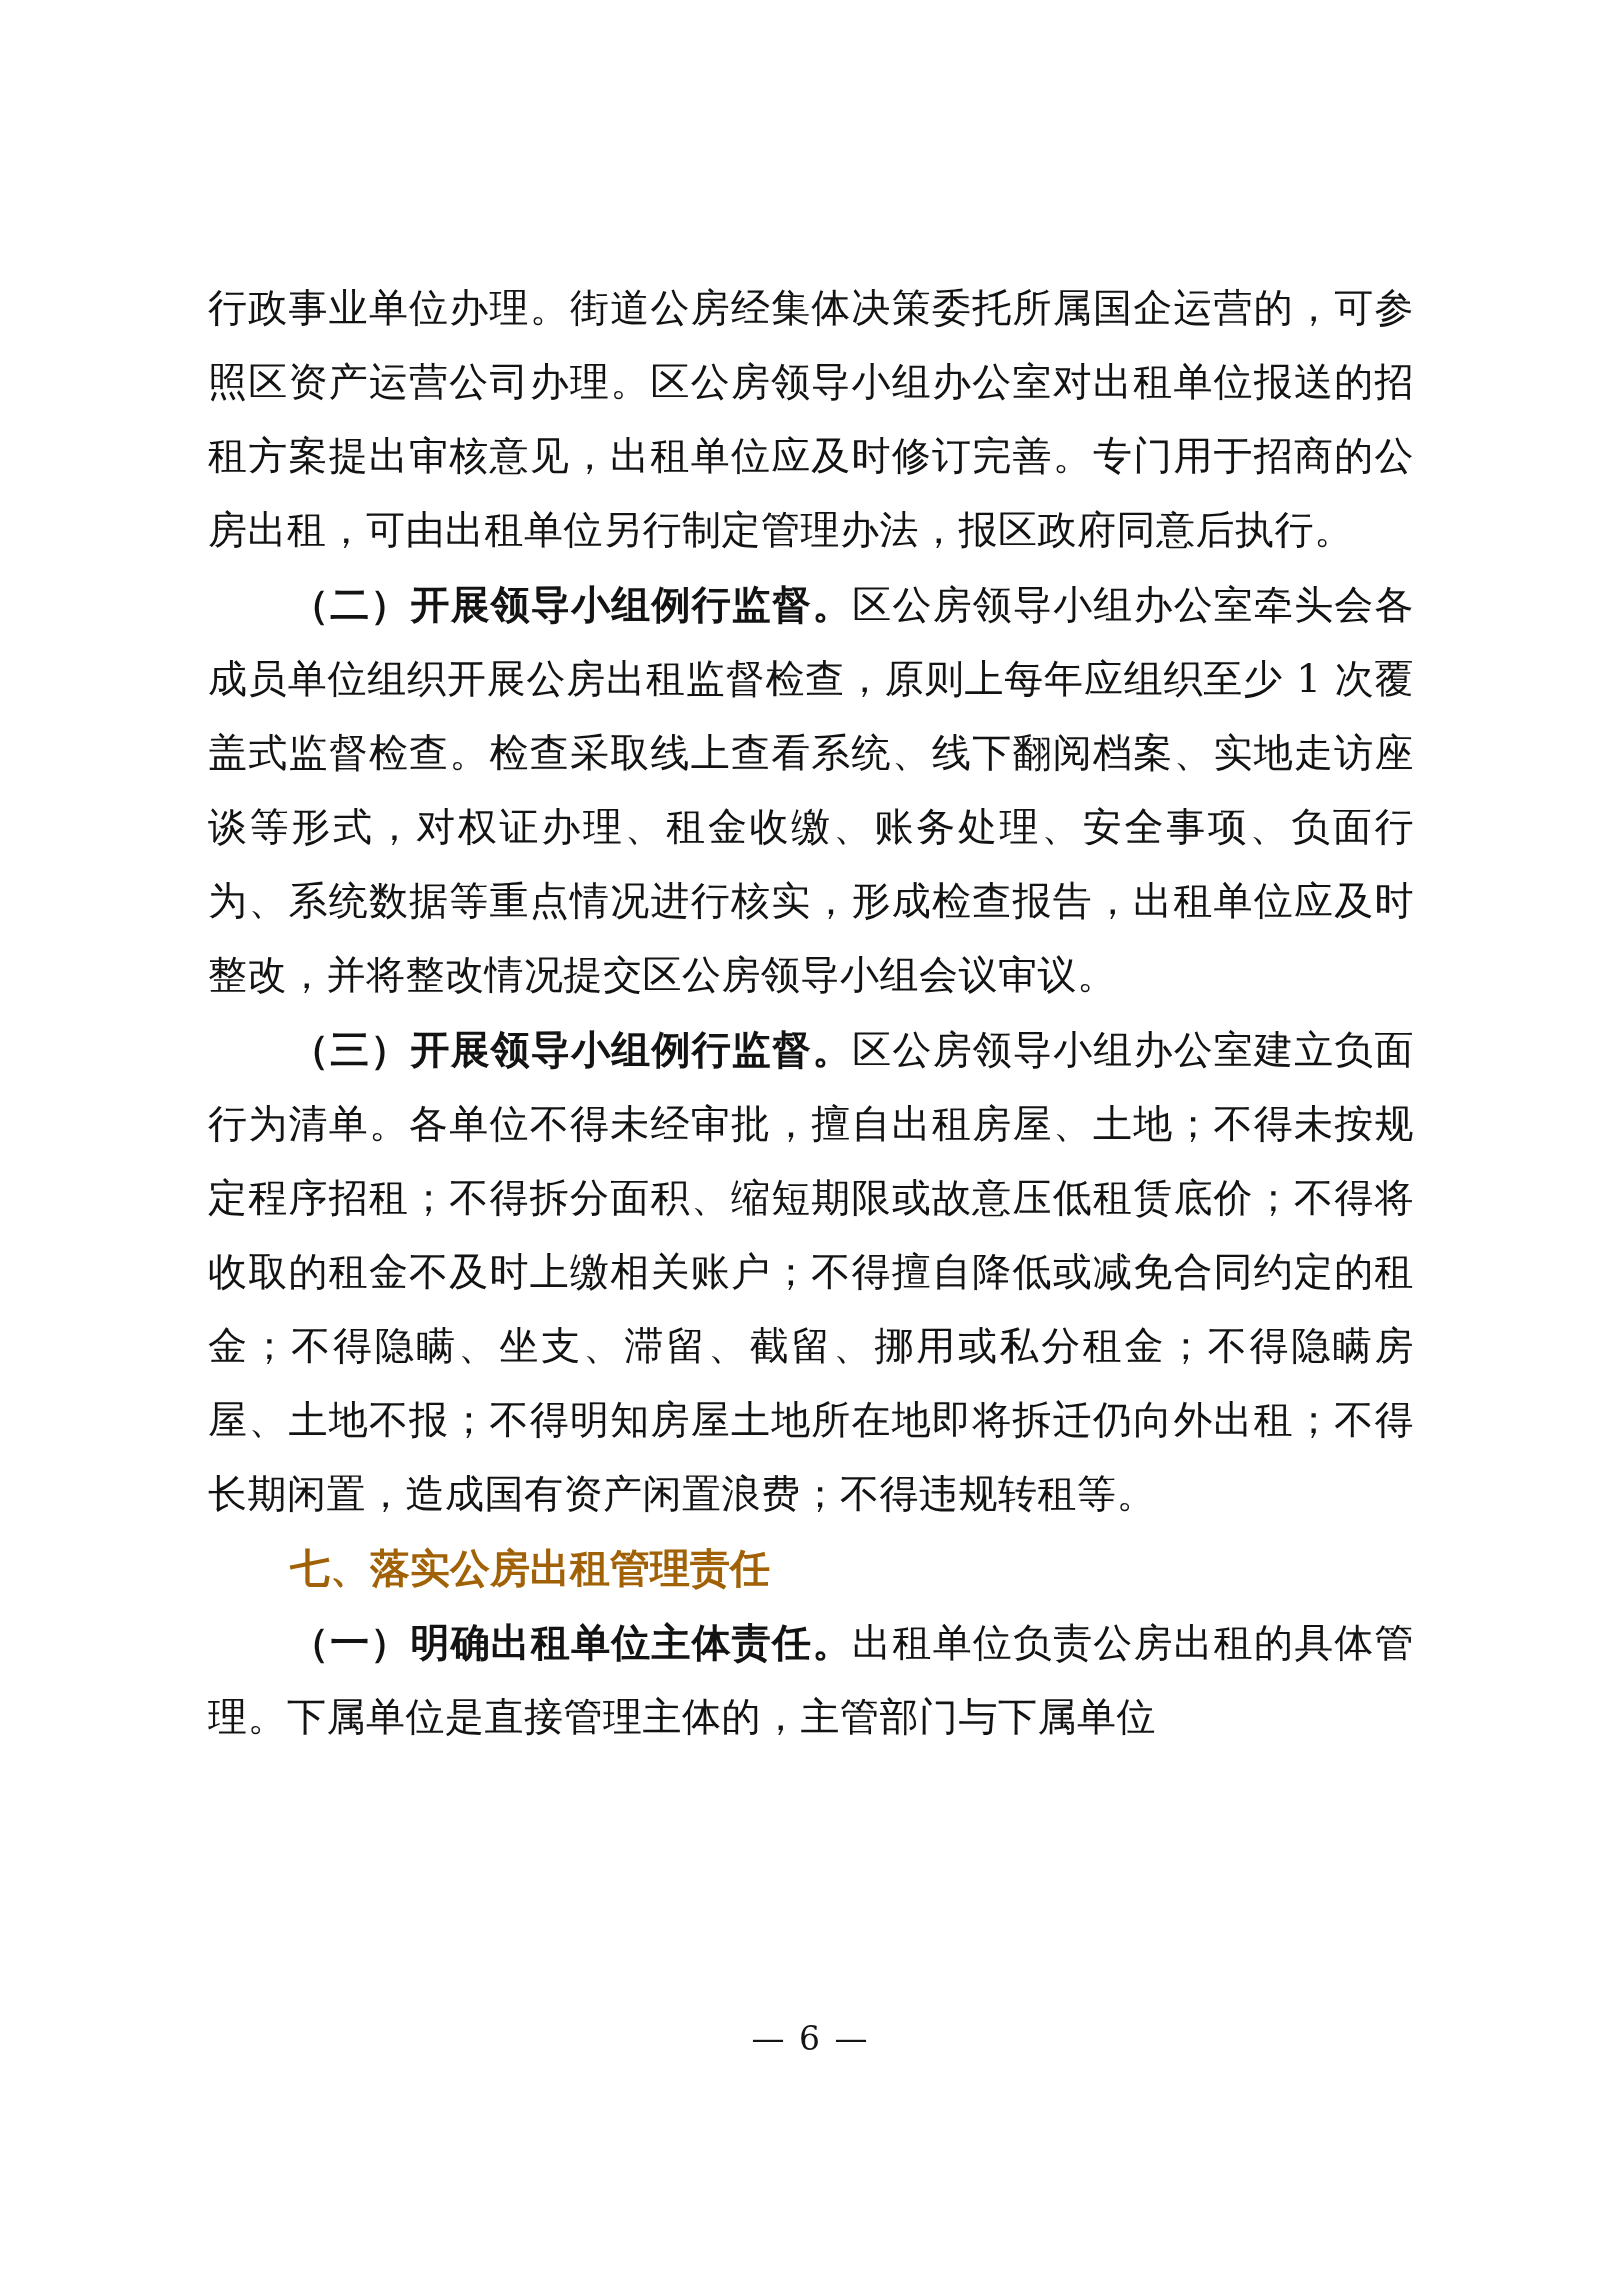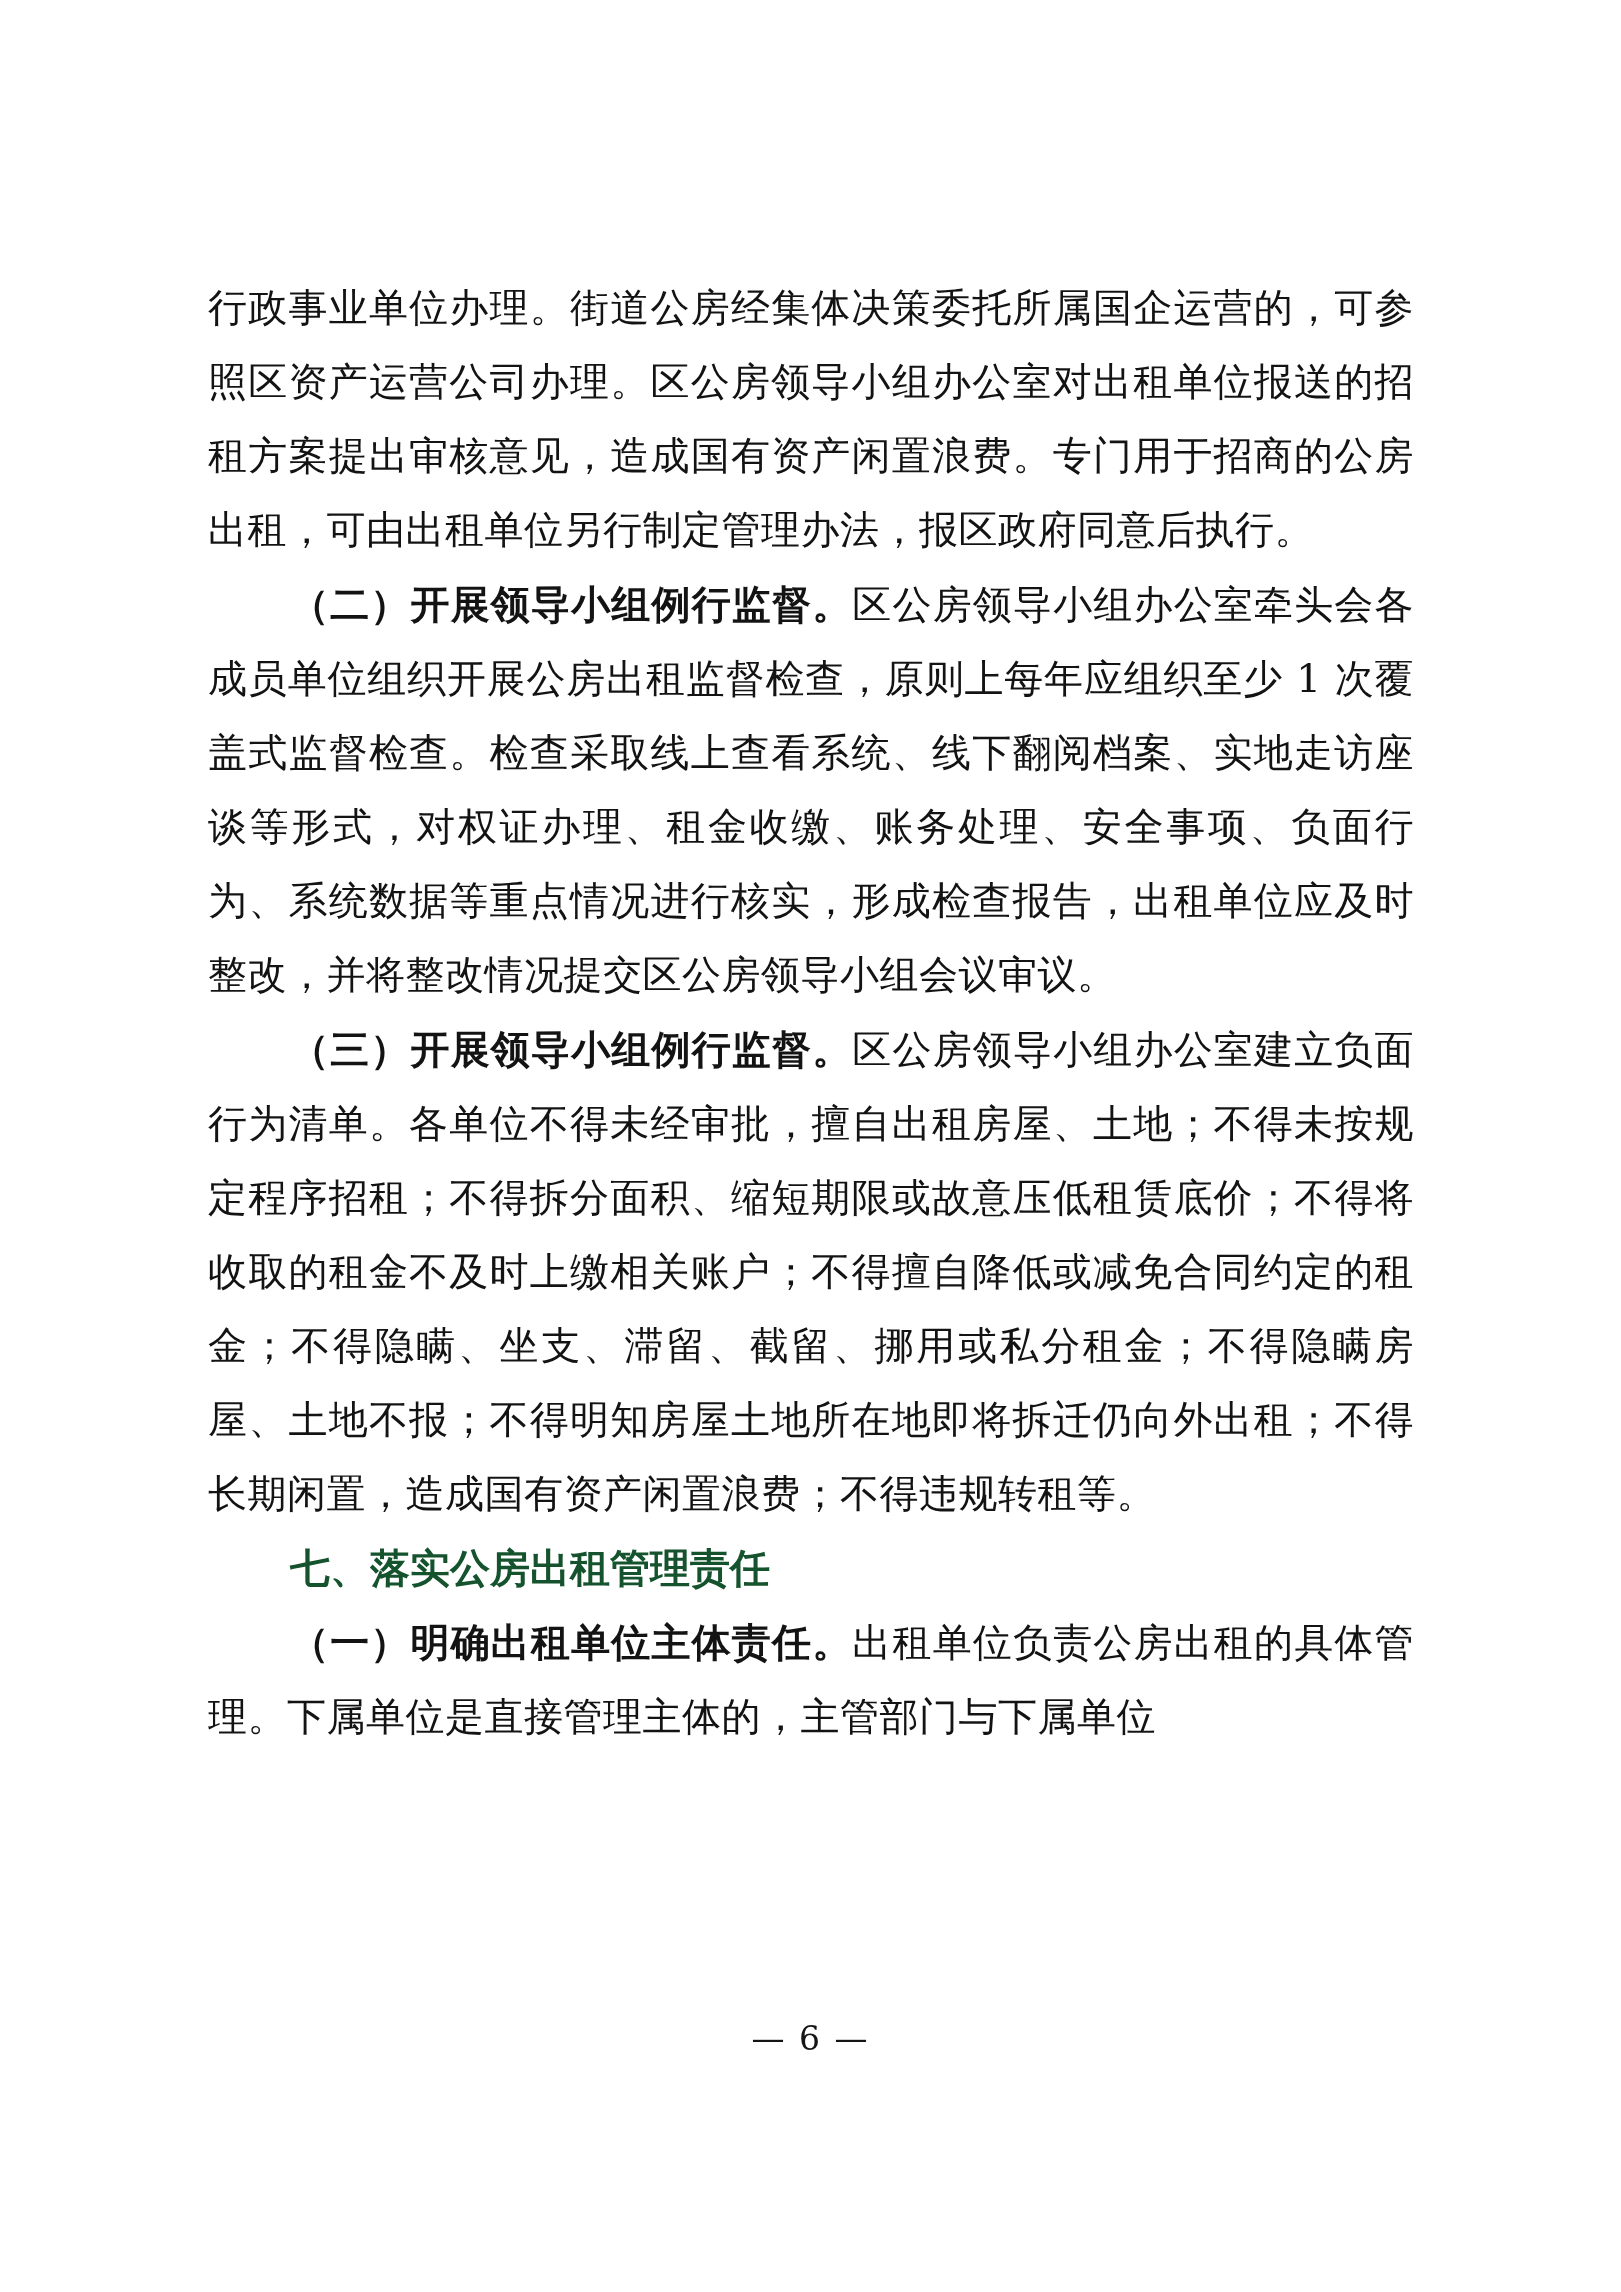--- a/index.html
+++ b/index.html
@@ -36,21 +36,21 @@
   }
   .indent {
     text-indent: 82px;
   }
   .heading {
     font-size: 40px;
     line-height: 74px;
     font-weight: bold;
     text-indent: 82px;
     margin: 0;
-    color: #14532d;
+    color: #a16207;
     font-family: "DejaVu Serif", "Liberation Serif", serif;
   }
   .bold-lead {
     font-weight: bold;
   }
   .footer {
     position: absolute;
     left: 0;
     top: 2019px;
     width: 1621px;
@@ -64,21 +64,21 @@
     display: inline-block;
     padding-left: 0px;
   }
 </style>
 </head>
 <body>
 
 <div class="page">
   <div class="content">
 
-    <p class="para">行政事业单位办理。街道公房经集体决策委托所属国企运营的，可参照区资产运营公司办理。区公房领导小组办公室对出租单位报送的招租方案提出审核意见，造成国有资产闲置浪费。专门用于招商的公房出租，可由出租单位另行制定管理办法，报区政府同意后执行。</p>
+    <p class="para">行政事业单位办理。街道公房经集体决策委托所属国企运营的，可参照区资产运营公司办理。区公房领导小组办公室对出租单位报送的招租方案提出审核意见，出租单位应及时修订完善。专门用于招商的公房出租，可由出租单位另行制定管理办法，报区政府同意后执行。</p>
 
     <p class="para indent"><span class="bold-lead">（二）开展领导小组例行监督。</span><span>区公房领导小组办公室牵头会各成员单位组织开展公房出租监督检查，原则上每年应组织至少 1 次覆盖式监督检查。检查采取线上查看系统、线下翻阅档案、实地走访座谈等形式，对权证办理、租金收缴、账务处理、安全事项、负面行为、系统数据等重点情况进行核实，形成检查报告，出租单位应及时整改，并将整改情况提交区公房领导小组会议审议。</span></p>
 
     <p class="para indent"><span class="bold-lead">（三）开展领导小组例行监督。</span><span>区公房领导小组办公室建立负面行为清单。各单位不得未经审批，擅自出租房屋、土地；不得未按规定程序招租；不得拆分面积、缩短期限或故意压低租赁底价；不得将收取的租金不及时上缴相关账户；不得擅自降低或减免合同约定的租金；不得隐瞒、坐支、滞留、截留、挪用或私分租金；不得隐瞒房屋、土地不报；不得明知房屋土地所在地即将拆迁仍向外出租；不得长期闲置，造成国有资产闲置浪费；不得违规转租等。</span></p>
 
     <p class="heading">七、落实公房出租管理责任</p>
 
     <p class="para indent"><span class="bold-lead">（一）明确出租单位主体责任。</span><span>出租单位负责公房出租的具体管理。下属单位是直接管理主体的，主管部门与下属单位</span></p>
 
   </div>

